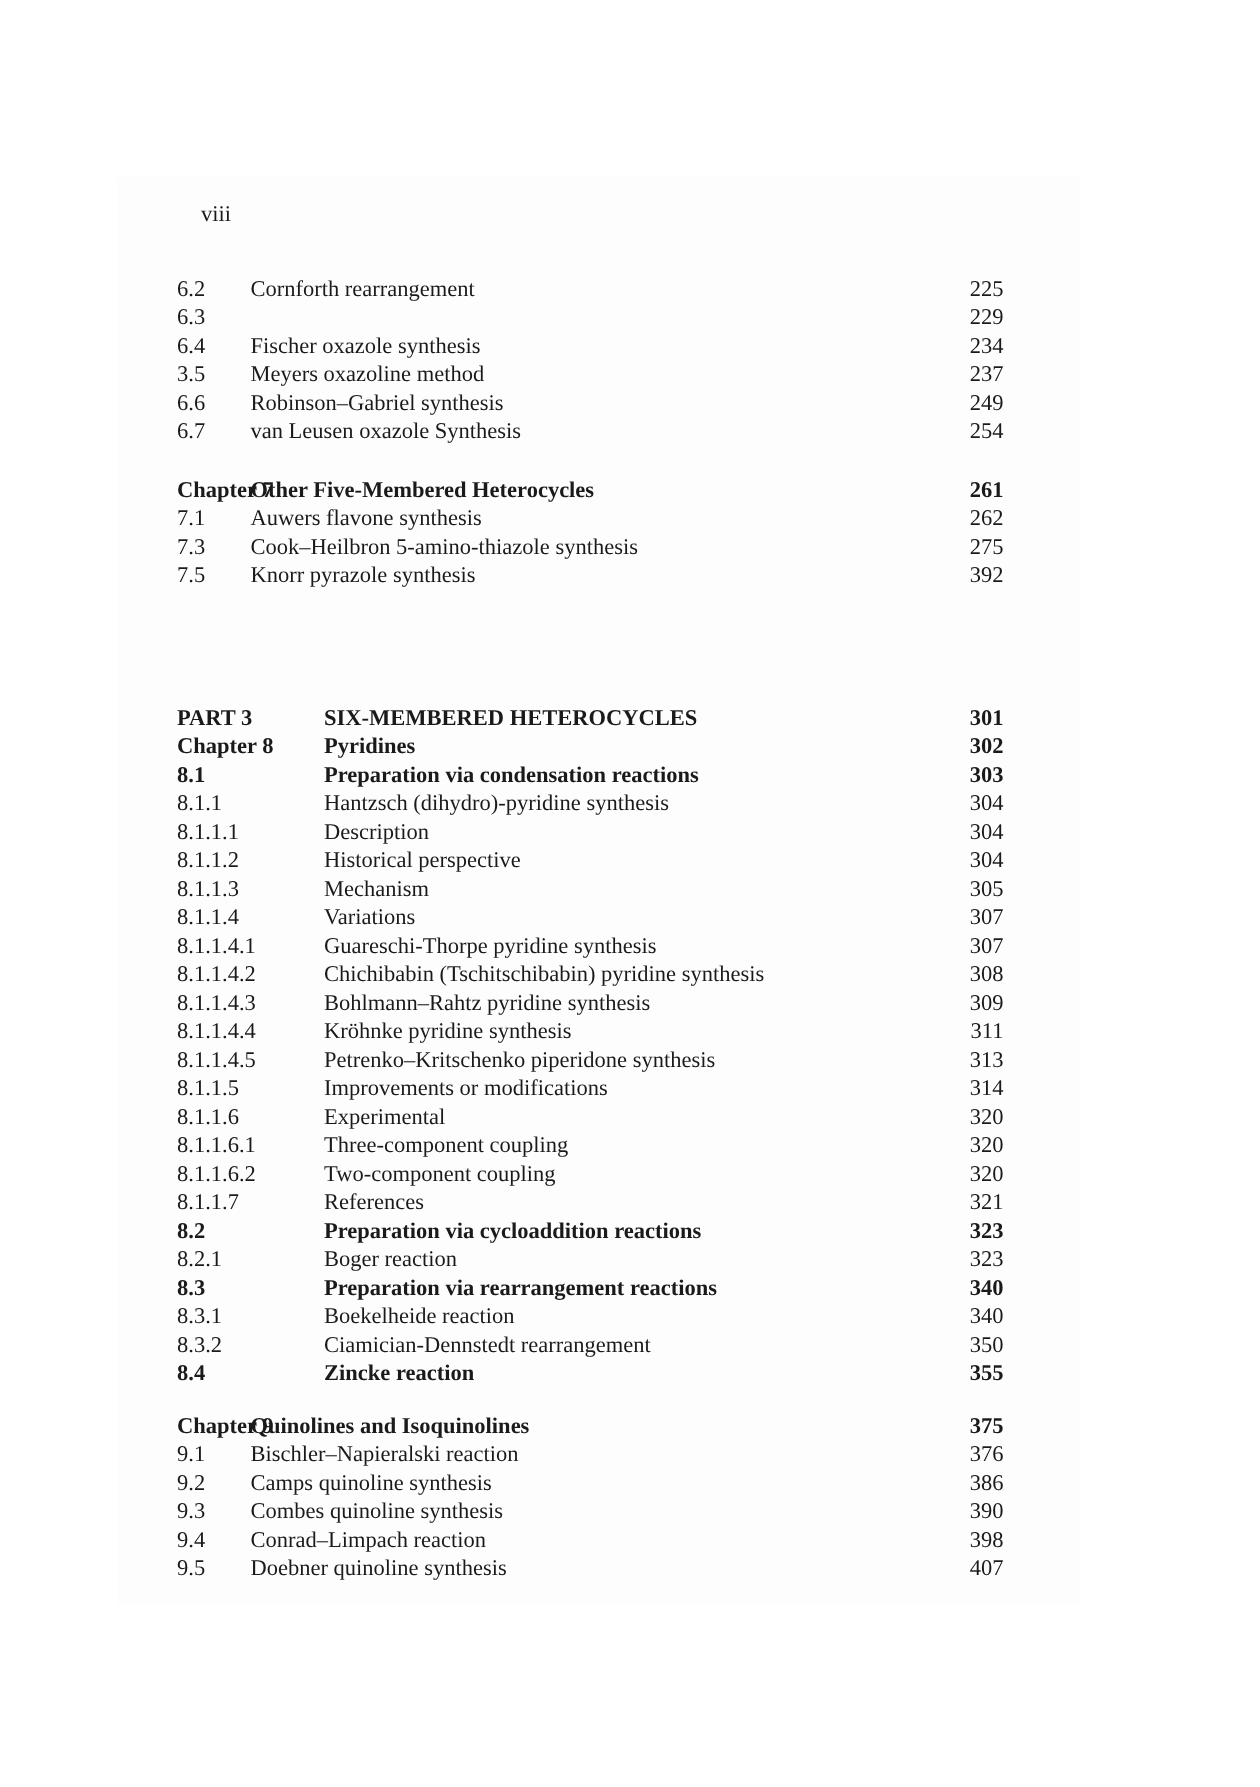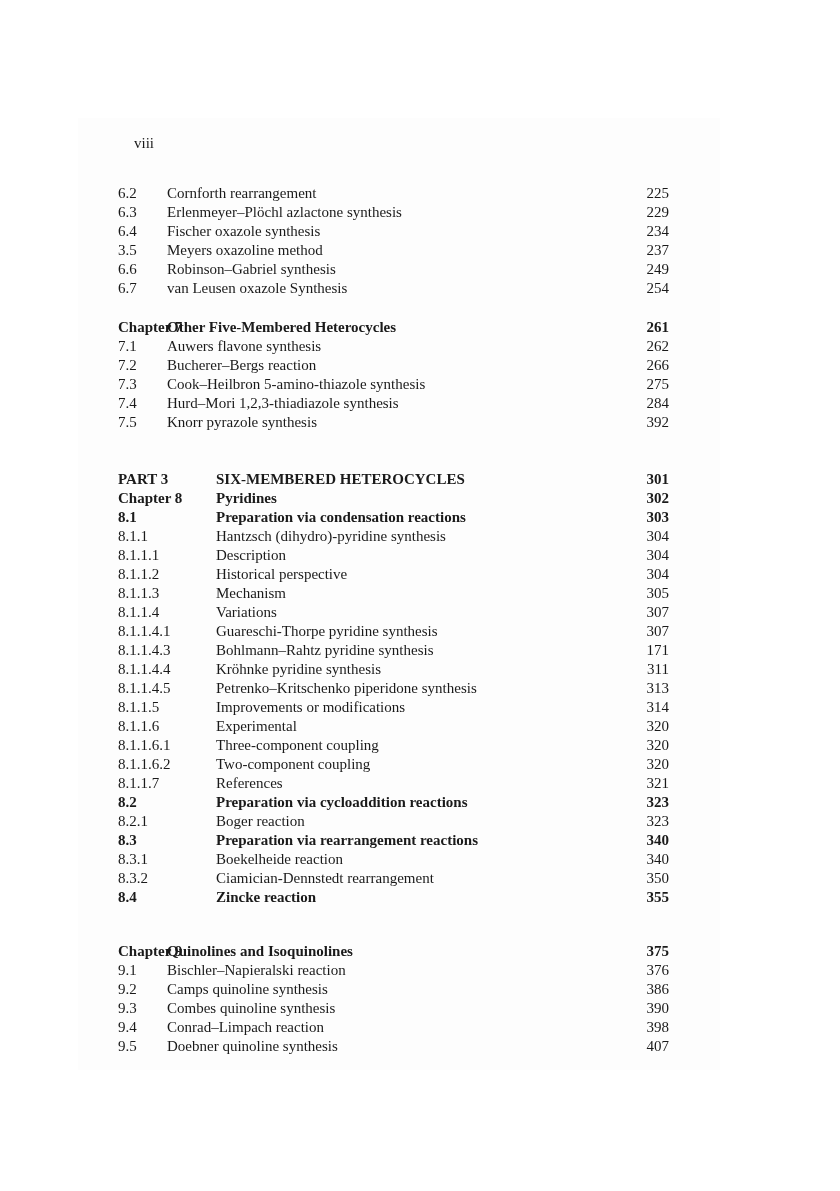--- a/index.html
+++ b/index.html
@@ -23,21 +23,20 @@
 <div class="folio">viii</div>
 
 <div class="block narrow" style="top:184px;">
     <div class="row">
       <span class="num">6.2</span>
       <span class="title">Cornforth rearrangement</span>
       <span class="page">225</span>
     </div>
     <div class="row">
       <span class="num">6.3</span>
-      <span class="title">Erlenmeyer–Plöchl azlactone synthesis</span>
       <span class="page">229</span>
     </div>
     <div class="row">
       <span class="num">6.4</span>
       <span class="title">Fischer oxazole synthesis</span>
       <span class="page">234</span>
     </div>
     <div class="row">
       <span class="num">3.5</span>
       <span class="title">Meyers oxazoline method</span>
@@ -59,35 +58,25 @@
       <span class="num">Chapter 7</span>
       <span class="title">Other Five-Membered Heterocycles</span>
       <span class="page">261</span>
     </div>
     <div class="row">
       <span class="num">7.1</span>
       <span class="title">Auwers flavone synthesis</span>
       <span class="page">262</span>
     </div>
     <div class="row">
-      <span class="num">7.2</span>
-      <span class="title">Bucherer–Bergs reaction</span>
-      <span class="page">266</span>
-    </div>
-    <div class="row">
       <span class="num">7.3</span>
       <span class="title">Cook–Heilbron 5-amino-thiazole synthesis</span>
       <span class="page">275</span>
     </div>
     <div class="row">
-      <span class="num">7.4</span>
-      <span class="title">Hurd–Mori 1,2,3-thiadiazole synthesis</span>
-      <span class="page">284</span>
-    </div>
-    <div class="row">
       <span class="num">7.5</span>
       <span class="title">Knorr pyrazole synthesis</span>
       <span class="page">392</span>
     </div>
   </div>
 <div class="block wide" style="top:470px;">
     <div class="row bold">
       <span class="num">PART 3</span>
       <span class="title">SIX-MEMBERED HETEROCYCLES</span>
       <span class="page">301</span>
@@ -126,23 +115,28 @@
       <span class="num">8.1.1.4</span>
       <span class="title">Variations</span>
       <span class="page">307</span>
     </div>
     <div class="row">
       <span class="num">8.1.1.4.1</span>
       <span class="title">Guareschi-Thorpe pyridine synthesis</span>
       <span class="page">307</span>
     </div>
     <div class="row">
+      <span class="num">8.1.1.4.2</span>
+      <span class="title">Chichibabin (Tschitschibabin) pyridine synthesis</span>
+      <span class="page">308</span>
+    </div>
+    <div class="row">
       <span class="num">8.1.1.4.3</span>
       <span class="title">Bohlmann–Rahtz pyridine synthesis</span>
-      <span class="page">171</span>
+      <span class="page">309</span>
     </div>
     <div class="row">
       <span class="num">8.1.1.4.4</span>
       <span class="title">Kröhnke pyridine synthesis</span>
       <span class="page">311</span>
     </div>
     <div class="row">
       <span class="num">8.1.1.4.5</span>
       <span class="title">Petrenko–Kritschenko piperidone synthesis</span>
       <span class="page">313</span>

